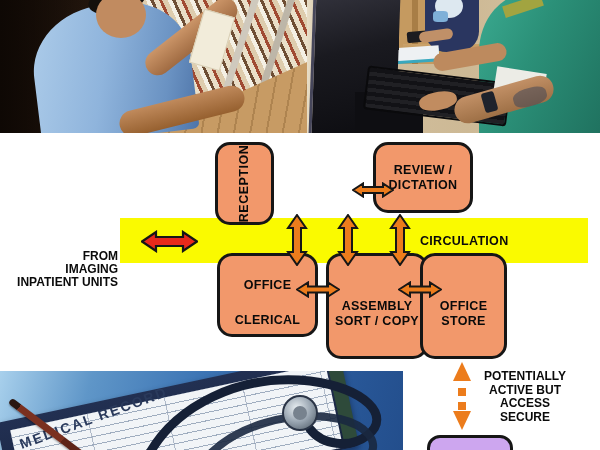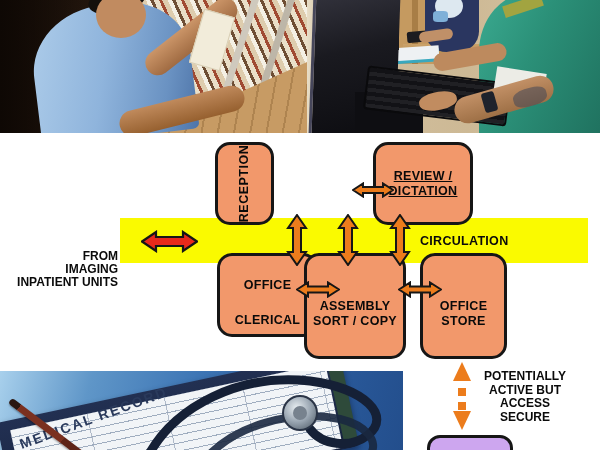--- a/index.html
+++ b/index.html
@@ -86,23 +86,23 @@
   .src{left:4px;top:206px;width:114px;text-align:right;font-size:12px;font-weight:bold;line-height:13px;z-index:2;margin-top:44px;}
   .remote{left:472px;top:370px;width:106px;text-align:center;font-size:12px;font-weight:bold;line-height:13.5px;z-index:2;}
   .box{position:absolute;border:3px solid var(--outline);border-radius:15px;display:flex;flex-direction:column;
        align-items:center;justify-content:center;text-align:center;font-weight:bold;font-size:12.5px;line-height:15px;
        letter-spacing:.3px;z-index:2;box-sizing:border-box;}
   .salmon{background:var(--salmon);}
   .purple{background:var(--purple);}
   .b-reception{left:215px;top:142px;width:59px;height:83px;}
   .b-reception span{transform:rotate(-90deg);white-space:nowrap;letter-spacing:.5px;}
   .b-support{left:276px;top:142px;width:97px;height:83px;font-size:13px;}
-  .b-review{left:373px;top:142px;width:100px;height:83px;text-decoration:underline;}
+  .b-review{left:373px;top:142px;width:100px;height:71px;}
   .b-office{left:217px;top:253px;width:101px;height:84px;padding-top:16px;gap:20px;}
-  .b-assembly{left:304px;top:253px;width:102px;height:106px;padding-top:16px;}
+  .b-assembly{left:326px;top:253px;width:102px;height:106px;padding-top:16px;}
   .b-active{left:420px;top:253px;width:87px;height:106px;padding-top:16px;}
   .b-stub{left:427px;top:435px;width:86px;height:28px;border-radius:13px 13px 0 0;background:var(--purple_light);}
   .arr{position:absolute;z-index:3;}
   .arr path,.arr rect{fill:var(--orange);stroke:var(--outline);stroke-width:2;stroke-linejoin:miter;}
   .arr.red path{fill:var(--red);stroke-width:2.2;}
   .arr.dotted path,.arr.dotted rect{fill:var(--orange);stroke:none;}
 </style>
 </head>
 <body>
 

